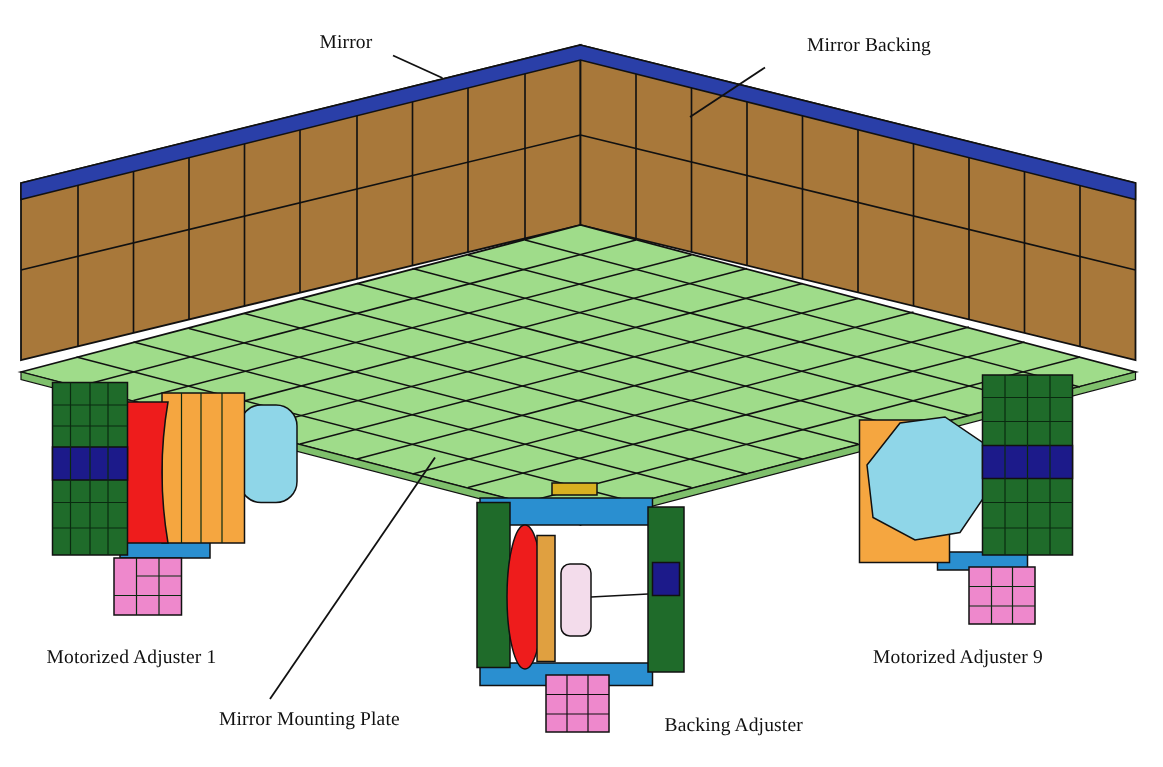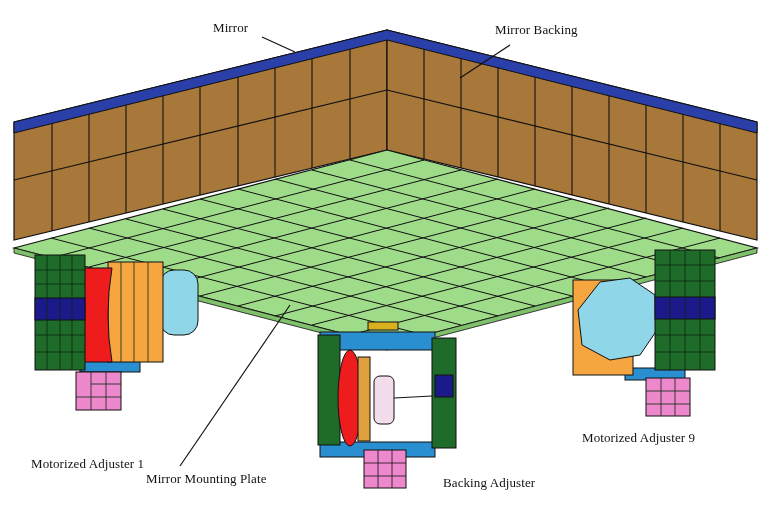--- a/index.html
+++ b/index.html
@@ -145,17 +145,17 @@
   </g>
 
   <g stroke="#111" stroke-width="1.2">
     <line x1="262" y1="37" x2="295" y2="52"></line>
     <line x1="510" y1="45" x2="460" y2="78"></line>
     <line x1="180" y1="466" x2="290" y2="305"></line>
   </g>
 </svg>
 
 <div class="lbl" style="left:213px;top:20px;">Mirror</div>
-<div class="lbl" style="left:495px;top:22px;">Mirror Backing</div>
-<div class="lbl" style="left:31px;top:456px;text-align:right;">Motorized Adjuster 1</div>
+<div class="lbl" style="left:538px;top:22px;">Mirror Backing</div>
+<div class="lbl" style="left:31px;top:430px;text-align:right;">Motorized Adjuster 1</div>
 <div class="lbl" style="left:146px;top:471px;">Mirror Mounting Plate</div>
 <div class="lbl" style="left:443px;top:475px;">Backing Adjuster</div>
 <div class="lbl" style="left:582px;top:430px;">Motorized Adjuster 9</div>
 
 </body></html>

